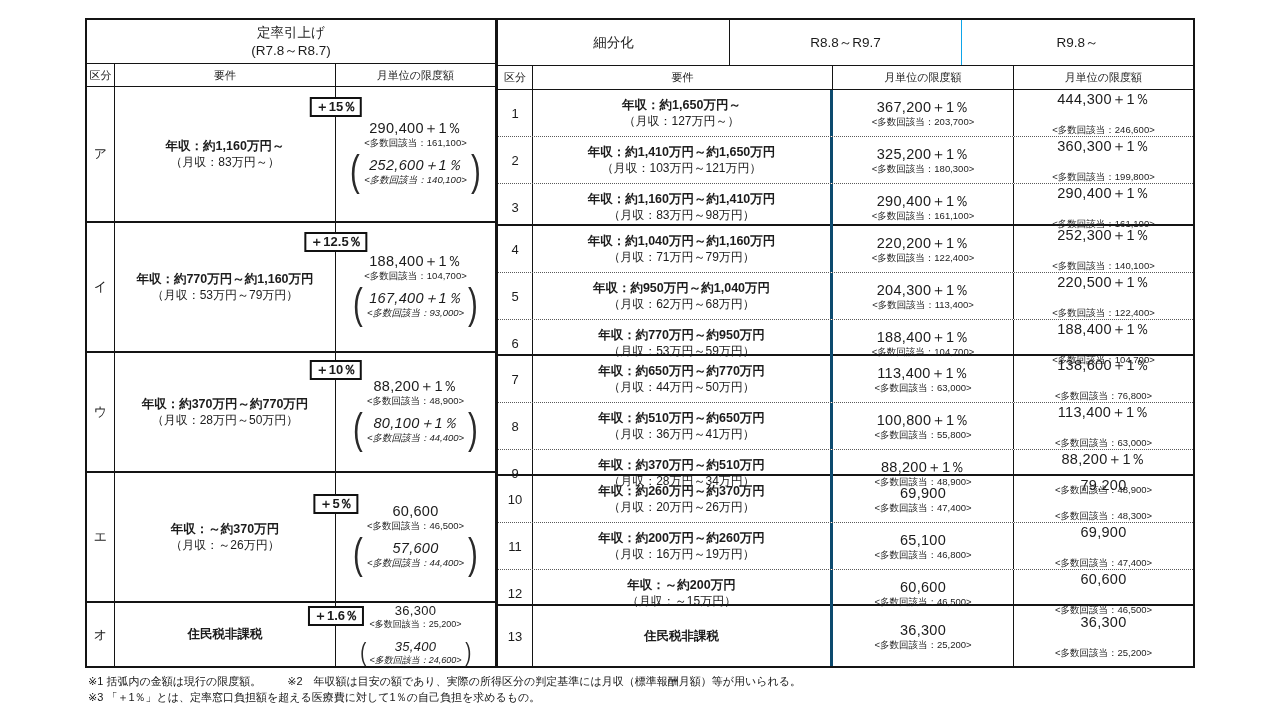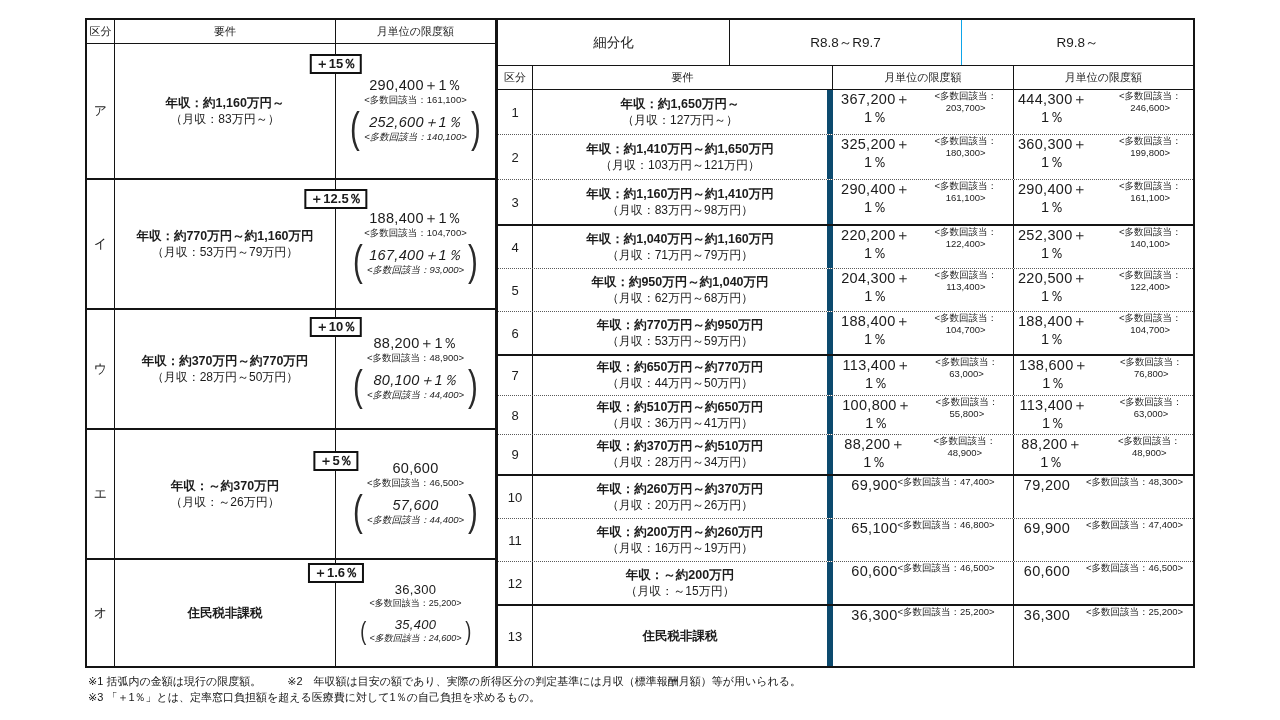--- a/index.html
+++ b/index.html
@@ -26,22 +26,22 @@
   .group:last-child { border-bottom:none; }
   .g0 { height:136px; } .g1 { height:130px; } .g2 { height:120px; } .g3 { height:130px; } .g4 { flex:1; }
 
   
   .c-kubun { width:28px; border-right:1px solid #141414; display:flex; align-items:center; justify-content:center; font-size:13px; }
   .c-req   { width:221px; border-right:1px solid #141414; display:flex; flex-direction:column; align-items:center; justify-content:center; text-align:center; }
   .c-lim   { flex:1; position:relative; display:flex; flex-direction:column; justify-content:center; text-align:center; }
 
   
   .r-kubun { width:35px; border-right:1px solid #141414; display:flex; align-items:center; justify-content:center; font-size:13px; }
-  .r-req   { width:300px; border-right:6px solid #0c4a6e; display:flex; flex-direction:column; align-items:center; justify-content:center; text-align:center; }
-  .r-lim   { width:181px; border-right:1px solid #141414; display:flex; flex-direction:row; align-items:flex-start; justify-content:center; text-align:center; }
+  .r-req   { width:300px; border-right:3px solid #0c4a6e; display:flex; flex-direction:column; align-items:center; justify-content:center; text-align:center; }
+  .r-lim   { width:181px; border-right:1px solid #141414; display:flex; flex-direction:column; align-items:center; justify-content:center; text-align:center; }
   .r-lim2  { flex:1; border-right:none;gap:16px; }
 
   .rgroup { display:flex; flex-direction:column; border-bottom:2px solid #141414; }
   .rgroup:last-child { border-bottom:none; }
   .r-row { flex:1; display:flex; border-bottom:1px dotted #5a5a5a; }
   .r-row:last-child { border-bottom:none; }
 
   .req1 { font-weight:bold; font-size:12.5px; line-height:1.35; }
   .req2 { font-size:12px; line-height:1.3; }
   .val  { font-size:14.5px; line-height:1.25; letter-spacing:0.3px; }
@@ -64,20 +64,26 @@
   .fn-line { white-space:nowrap; }
   .fn-gap { display:inline-block; width:26px; }
 </style>
 </head>
 <body>
 
 <div class="stage">
   <div class="tables">
 
     <div class="tbl left">
+      <div class="title-row">
+        <div class="title-cell">
+          <div>定率引上げ</div>
+          <div>(R7.8～R8.7)</div>
+        </div>
+      </div>
       <div class="head-row">
         <div class="head-cell" style="width:28px">区分</div>
         <div class="head-cell" style="width:221px">要件</div>
         <div class="head-cell" style="flex:1;border-right:none">月単位の限度額</div>
       </div>
       <div class="body">
 
         <div class="group g0">
           <div class="c-kubun">ア</div>
           <div class="c-req">

